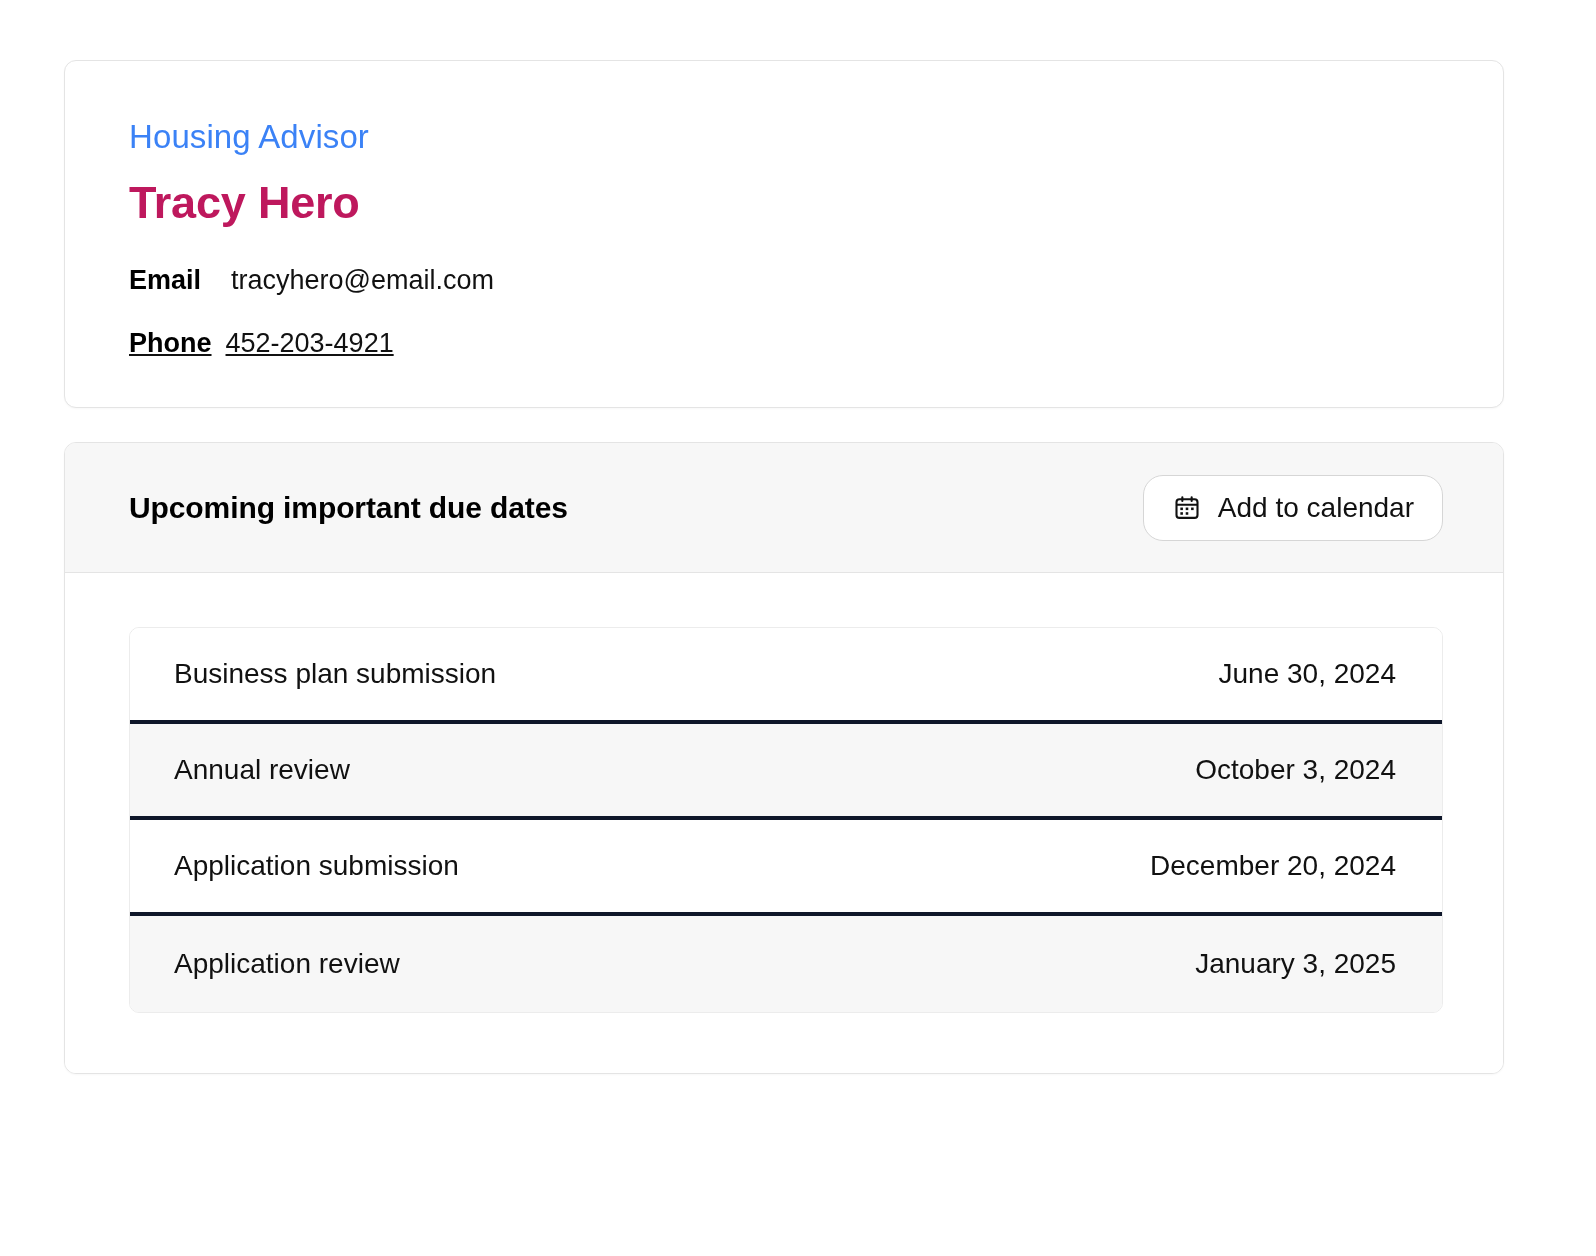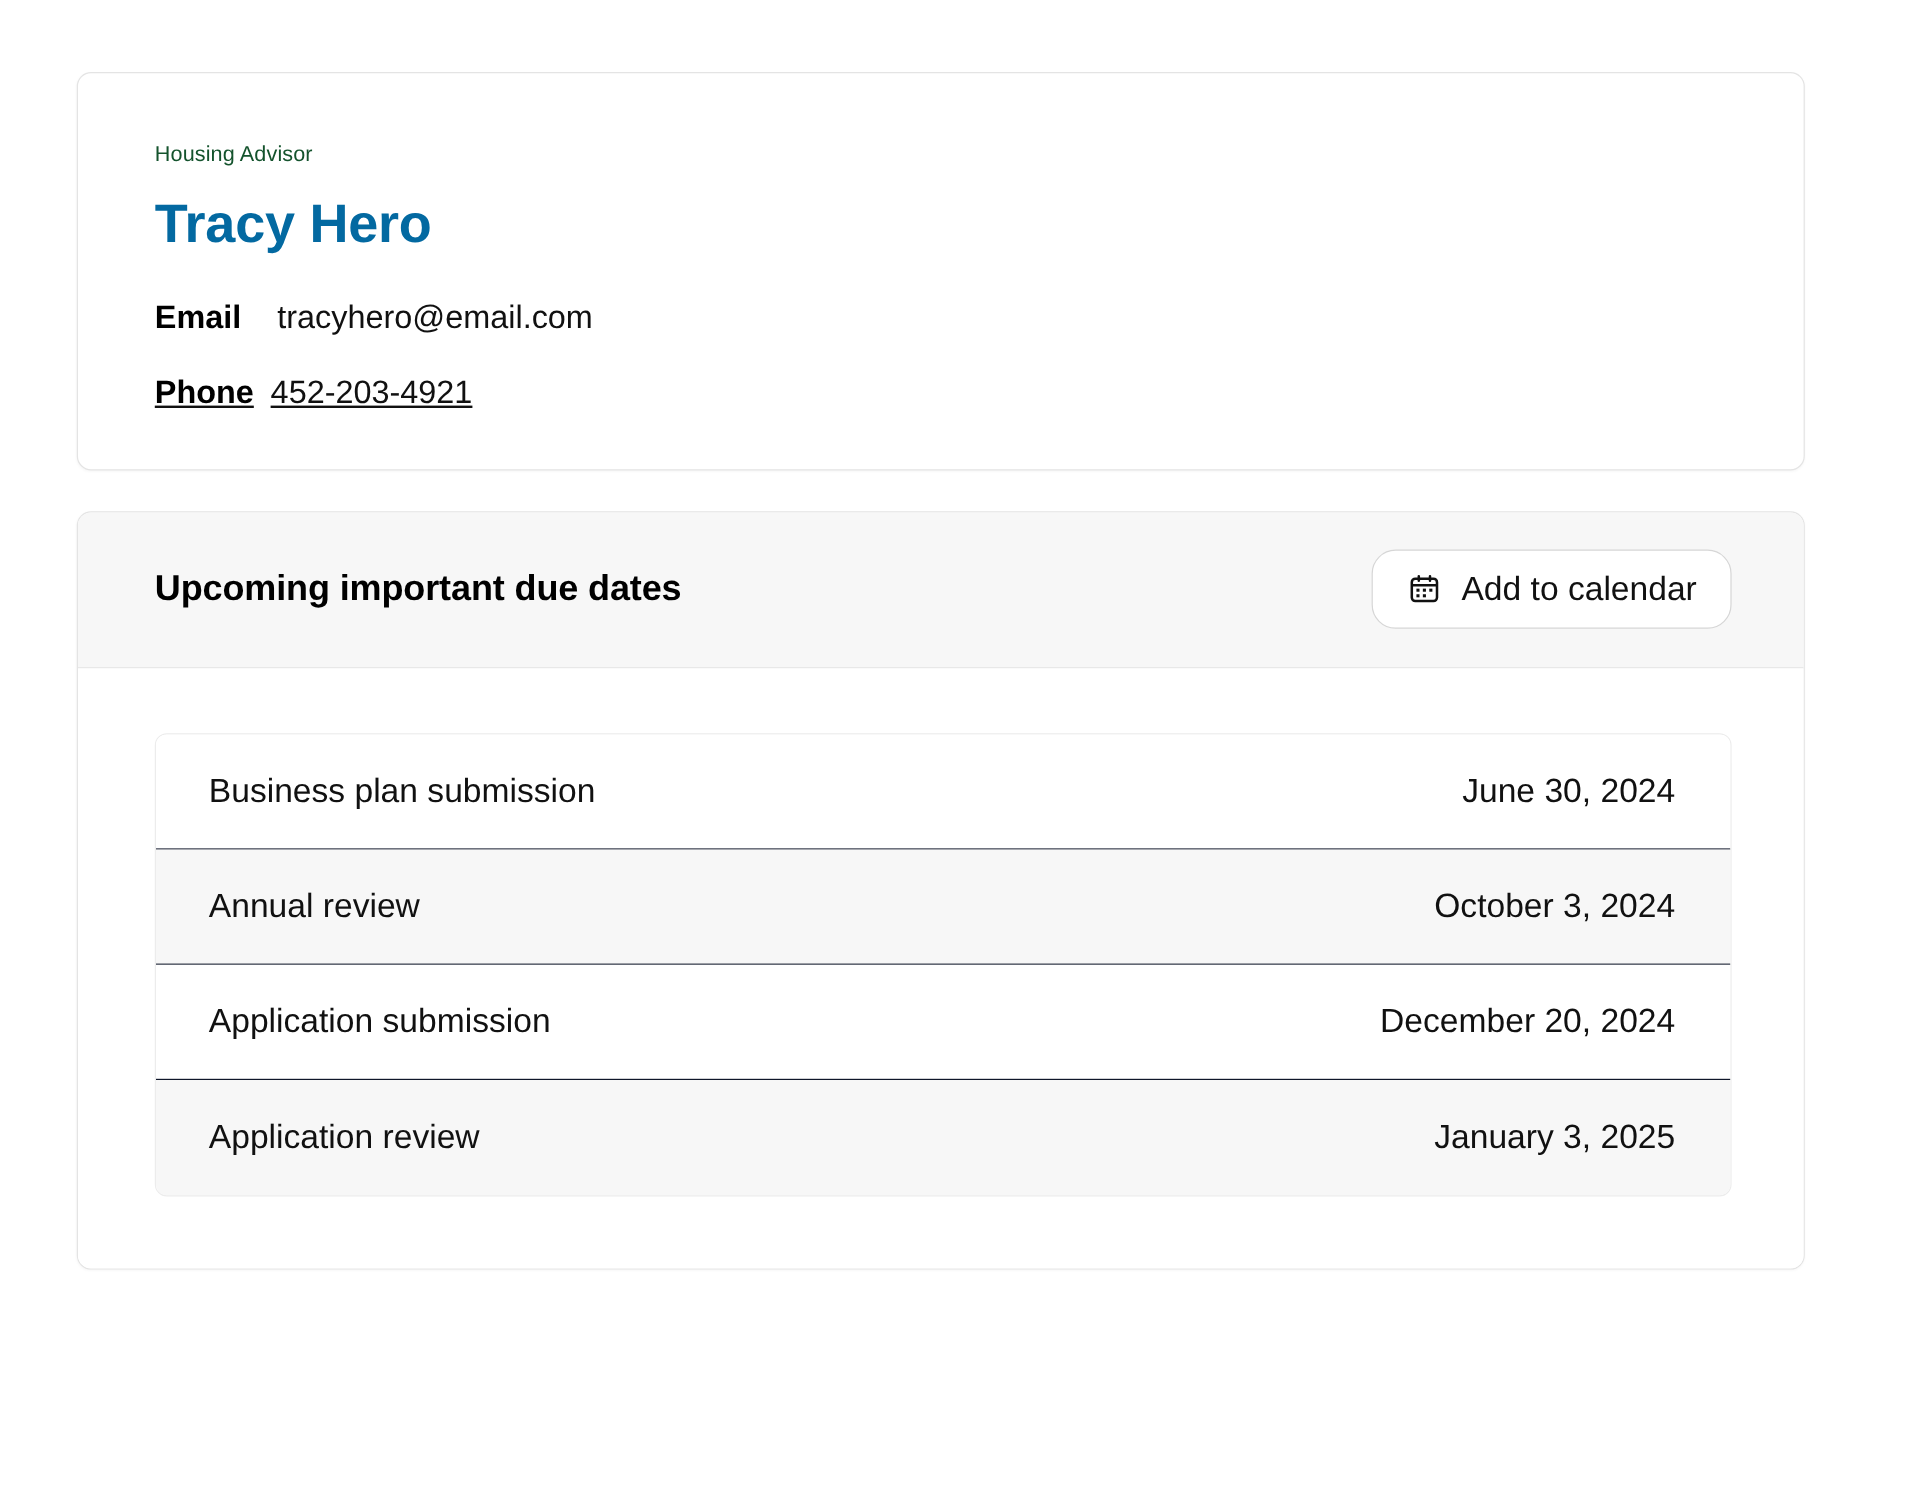--- a/index.html
+++ b/index.html
@@ -26,34 +26,34 @@
     box-sizing: border-box;
     width: 1440px;
     border: 1px solid #e4e4e4;
     border-radius: 12px;
     background: #ffffff;
     padding: 58px 64px 48px 64px;
     box-shadow: 0 1px 2px rgba(0,0,0,0.03);
   }
 
   .advisor-role {
-    font-size: 18px;
+    font-size: 33px;
     line-height: 1.1;
-    color: #14532d;
+    color: #3b82f6;
     font-weight: 400;
     letter-spacing: 0.1px;
   }
 
   .advisor-name {
     font-size: 45px;
     font-weight: 700;
     line-height: 1.15;
     margin-top: 22px;
     letter-spacing: -0.2px;
-    color: #0369a1;
+    color: #be185d;
   }
 
   .contact-row {
     display: flex;
     align-items: flex-start;
     margin-top: 36px;
   }
   .contact-row.second { margin-top: 32px; text-decoration: underline; }
 
   .contact-label {
@@ -135,21 +135,21 @@
   }
 
   .date-row {
     display: flex;
     align-items: center;
     justify-content: space-between;
     padding: 27px 46px 27px 44px;
     font-size: 28px;
     color: #111111;
     background: #ffffff;
-    border-bottom: 1px solid #0f172a;
+    border-bottom: 4px solid #0f172a;
     box-sizing: border-box;
     min-height: 96px;
   }
   .date-row:last-child { border-bottom: none; }
   .date-row.alt { background: #f7f7f7; }
 
   .date-label { font-weight: 400; }
   .date-value { font-weight: 400; text-align: right; }
 </style>
 </head>

